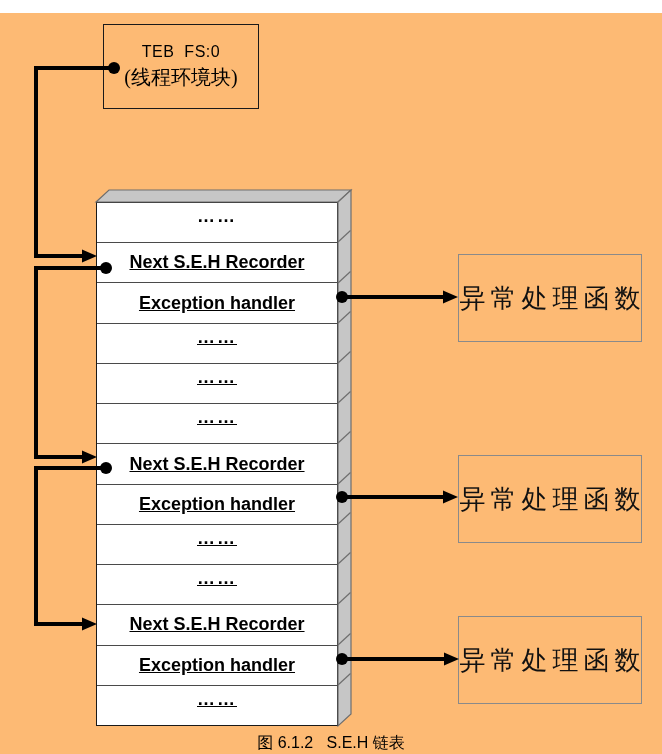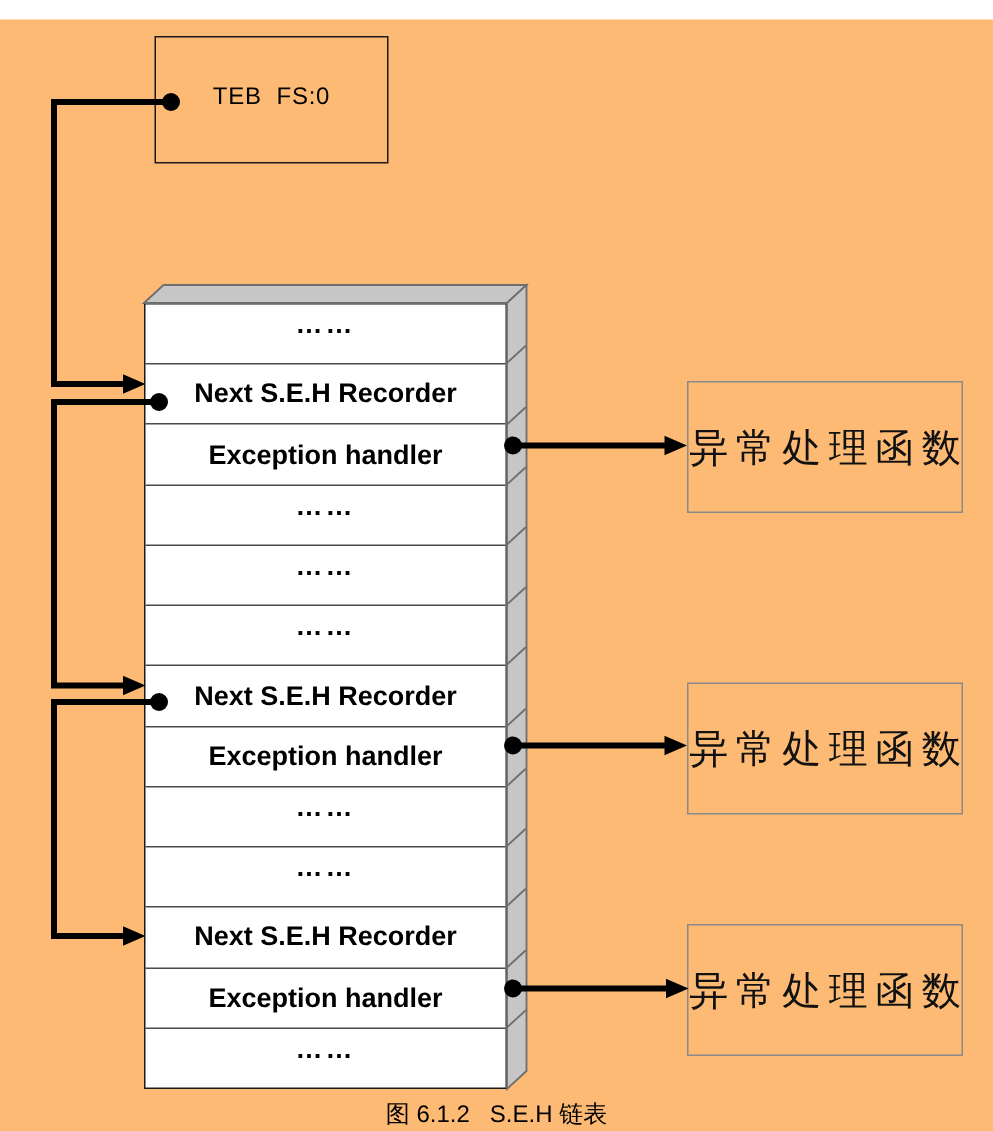--- a/index.html
+++ b/index.html
@@ -57,21 +57,21 @@
     background: #ffffff;
     display: flex; flex-direction: column;
     z-index: 1;
   }
   .row {
     flex: 1 1 0;
     display: flex; align-items: center; justify-content: center;
     box-sizing: border-box;
     overflow: hidden;
   }
-  .row + .row { border-top: 1.2px solid #4a4a4a; }
+  .row + .row { border-top: 1.2px solid #4a4a4a; text-decoration: underline; }
   .row .label {
     font-weight: bold;
     font-size: 18px;
     color: #000;
     white-space: pre;
   }
   .row.dots .label {
     letter-spacing: 2px;
     transform: translateY(-6px);
   }
@@ -153,20 +153,21 @@
     <polygon class="head" points="458,484 443,477.5 443,490.5"></polygon>
     <circle class="dot" cx="342" cy="484" r="6"></circle>
 
     <line class="conn" x1="342" y1="646" x2="445" y2="646"></line>
     <polygon class="head" points="459,646 444,639.5 444,652.5"></polygon>
     <circle class="dot" cx="342" cy="646" r="6"></circle>
   </svg>
 
   <div class="teb-box">
     <div class="teb-line1">TEB  FS:0</div>
+    <div class="teb-line2">(线程环境块)</div>
   </div>
 
   <div class="stack">
     <div class="row dots">
         <span class="label">……</span>
       </div>
     <div class="row field">
         <span class="label">Next S.E.H Recorder</span>
       </div>
     <div class="row field">

